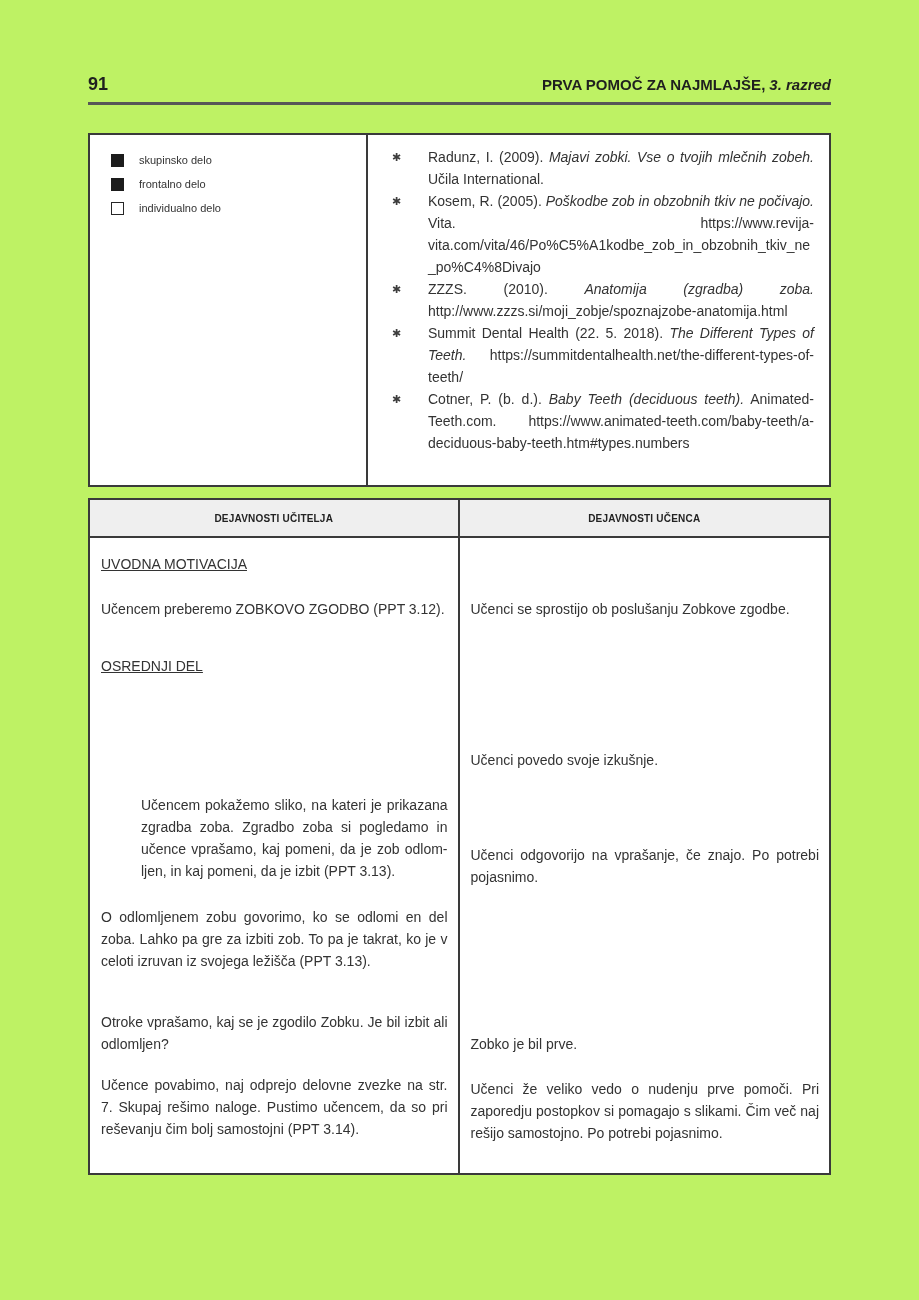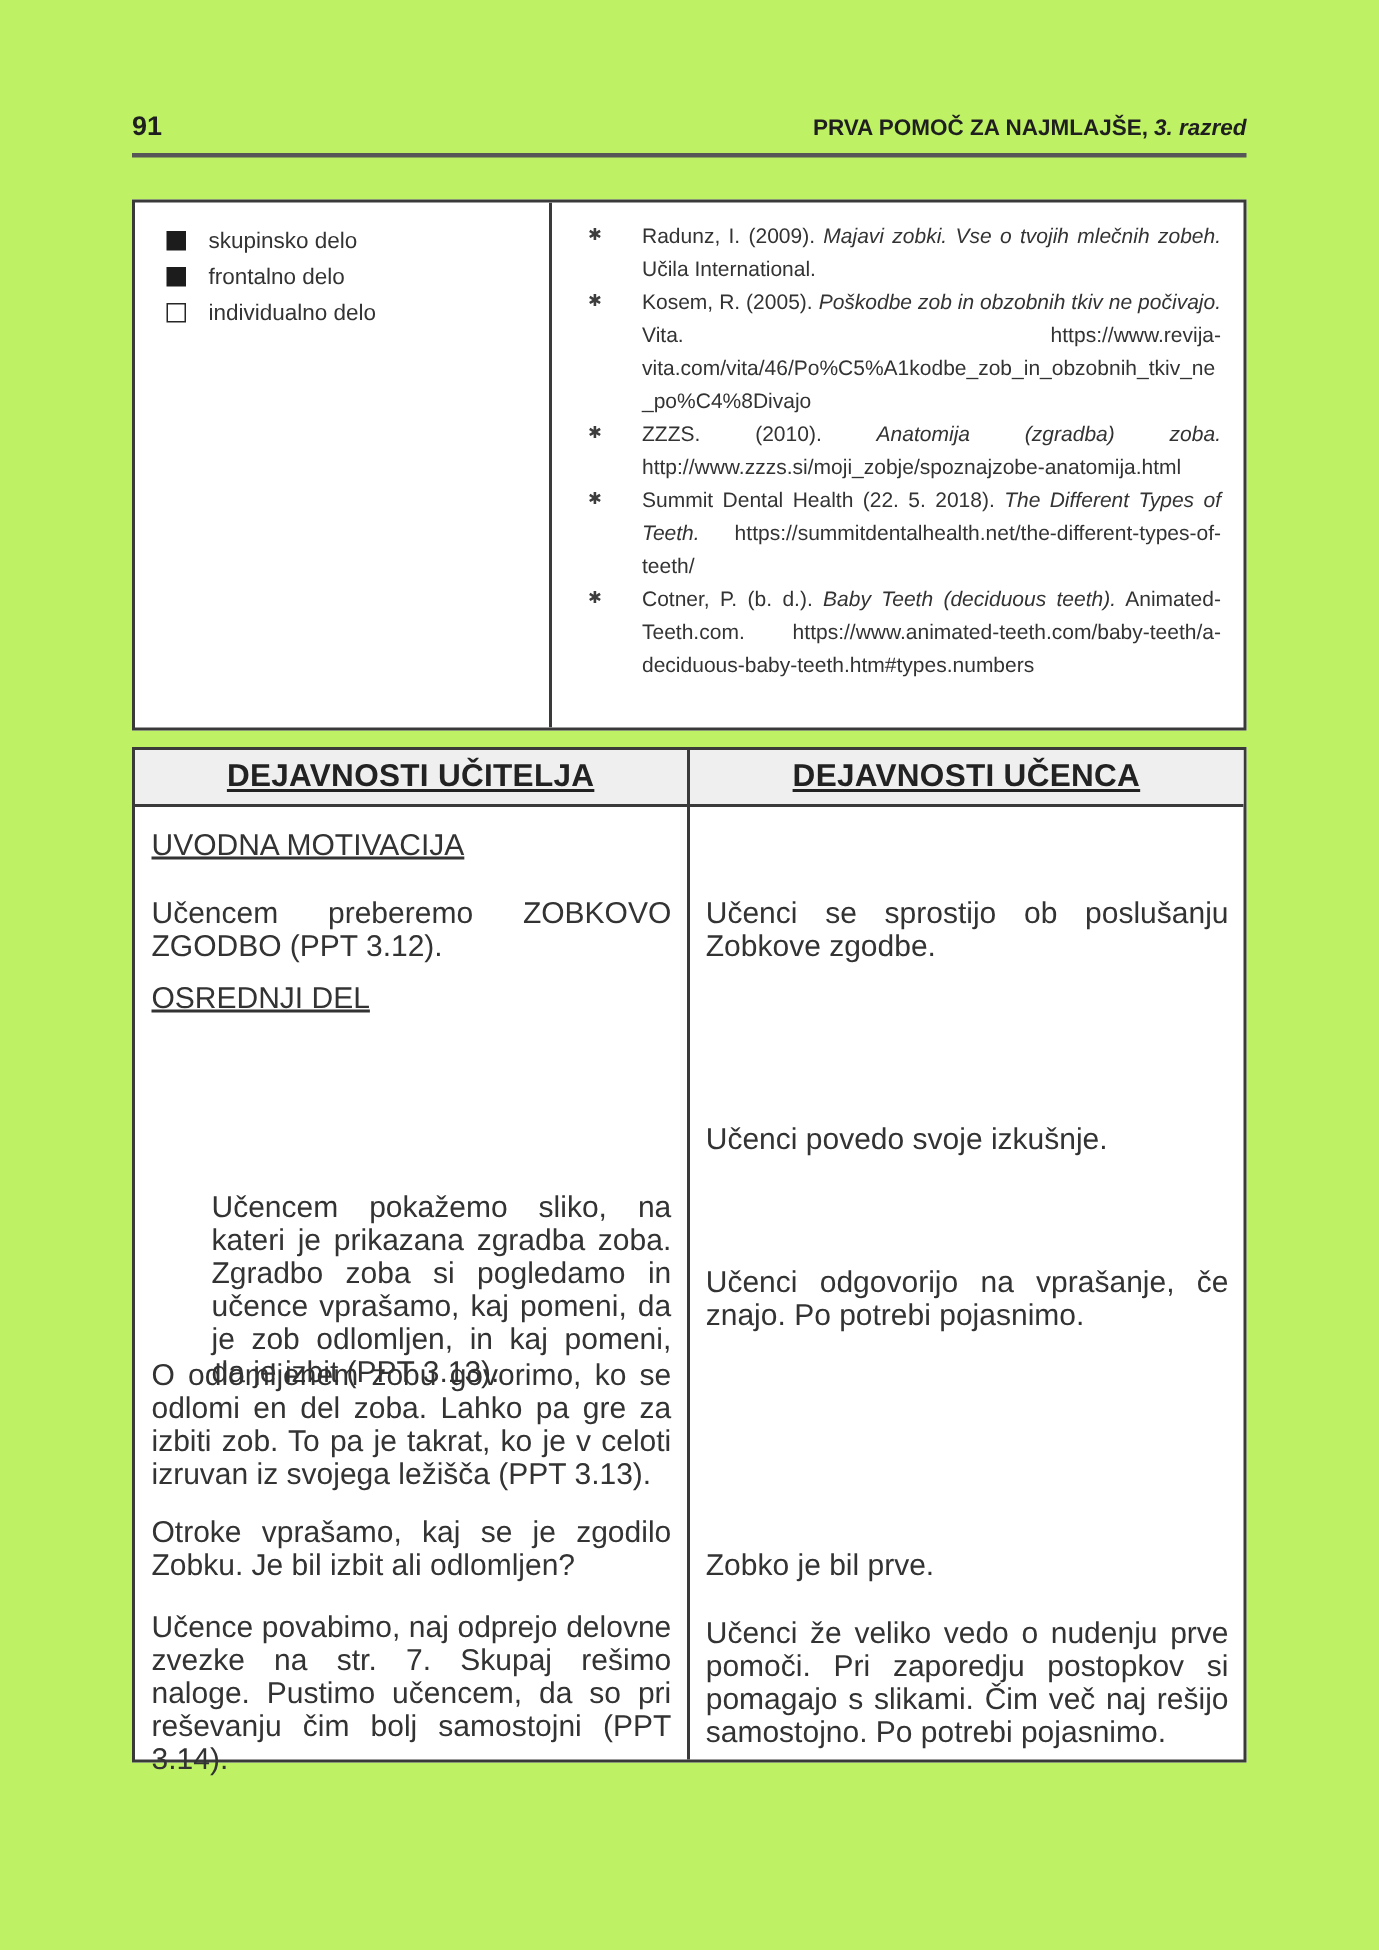--- a/index.html
+++ b/index.html
@@ -26,45 +26,45 @@
   .methods-table{
     position:absolute;left:88px;top:133px;width:743px;height:354px;
     box-sizing:border-box;border:2.5px solid #3a3a3a;
     display:flex;background:#fff;overflow:hidden;
   }
   .m-left{
     width:278px;flex:none;box-sizing:border-box;
     border-right:2px solid #3a3a3a;
     padding:13px 8px 8px 21px;
   }
-  .method-row{display:flex;align-items:center;height:24px;font-size:15px;color:#333;}
+  .method-row{display:flex;align-items:center;height:24px;font-size:11px;color:#333;}
   .cbox{width:13px;height:13px;flex:none;margin-right:15px;box-sizing:border-box;}
   .cbox.on{background:#1c1c1c;}
   .cbox.off{background:#fff;border:1.7px solid #262626;}
 
   .m-right{flex:1;box-sizing:border-box;padding:11px 15px 8px 24px;overflow:hidden;}
   .ref{display:flex;font-size:14px;line-height:22px;color:#333;}
   .ref .mark{width:36px;flex:none;font-size:11px;line-height:22px;color:#3d3d3d;}
   .ref p{margin:0;flex:1;text-align:justify;overflow-wrap:anywhere;hyphens:manual;}
   .ref i{font-style:italic;}
 
   
   .activities-table{
     position:absolute;left:88px;top:498px;width:743px;
     box-sizing:border-box;border:2.5px solid #3a3a3a;background:#fff;
   }
   .a-head{display:flex;height:36px;background:#efefef;border-bottom:2px solid #3a3a3a;}
   .a-hcell{
     width:50%;box-sizing:border-box;
     display:flex;align-items:center;justify-content:center;
-    font-size:21px;font-weight:bold;color:#222;letter-spacing:.2px;text-decoration:underline;
+    font-size:10px;font-weight:bold;color:#222;letter-spacing:.2px;
   }
   .a-hcell.first{border-right:2px solid #3a3a3a;}
   .a-body{display:flex;height:635px;position:relative;}
-  .a-cell{width:50%;box-sizing:border-box;position:relative;font-size:20px;line-height:22px;color:#333;}
+  .a-cell{width:50%;box-sizing:border-box;position:relative;font-size:14px;line-height:22px;color:#333;}
   .a-cell.first{border-right:2px solid #3a3a3a;}
   .blk{position:absolute;left:11px;right:10px;margin:0;text-align:justify;hyphens:manual;}
   .blk.heading{text-decoration:underline;text-align:left;}
 </style>
 </head>
 <body>
 
 <div class="page">
 
   <div class="hdr">

